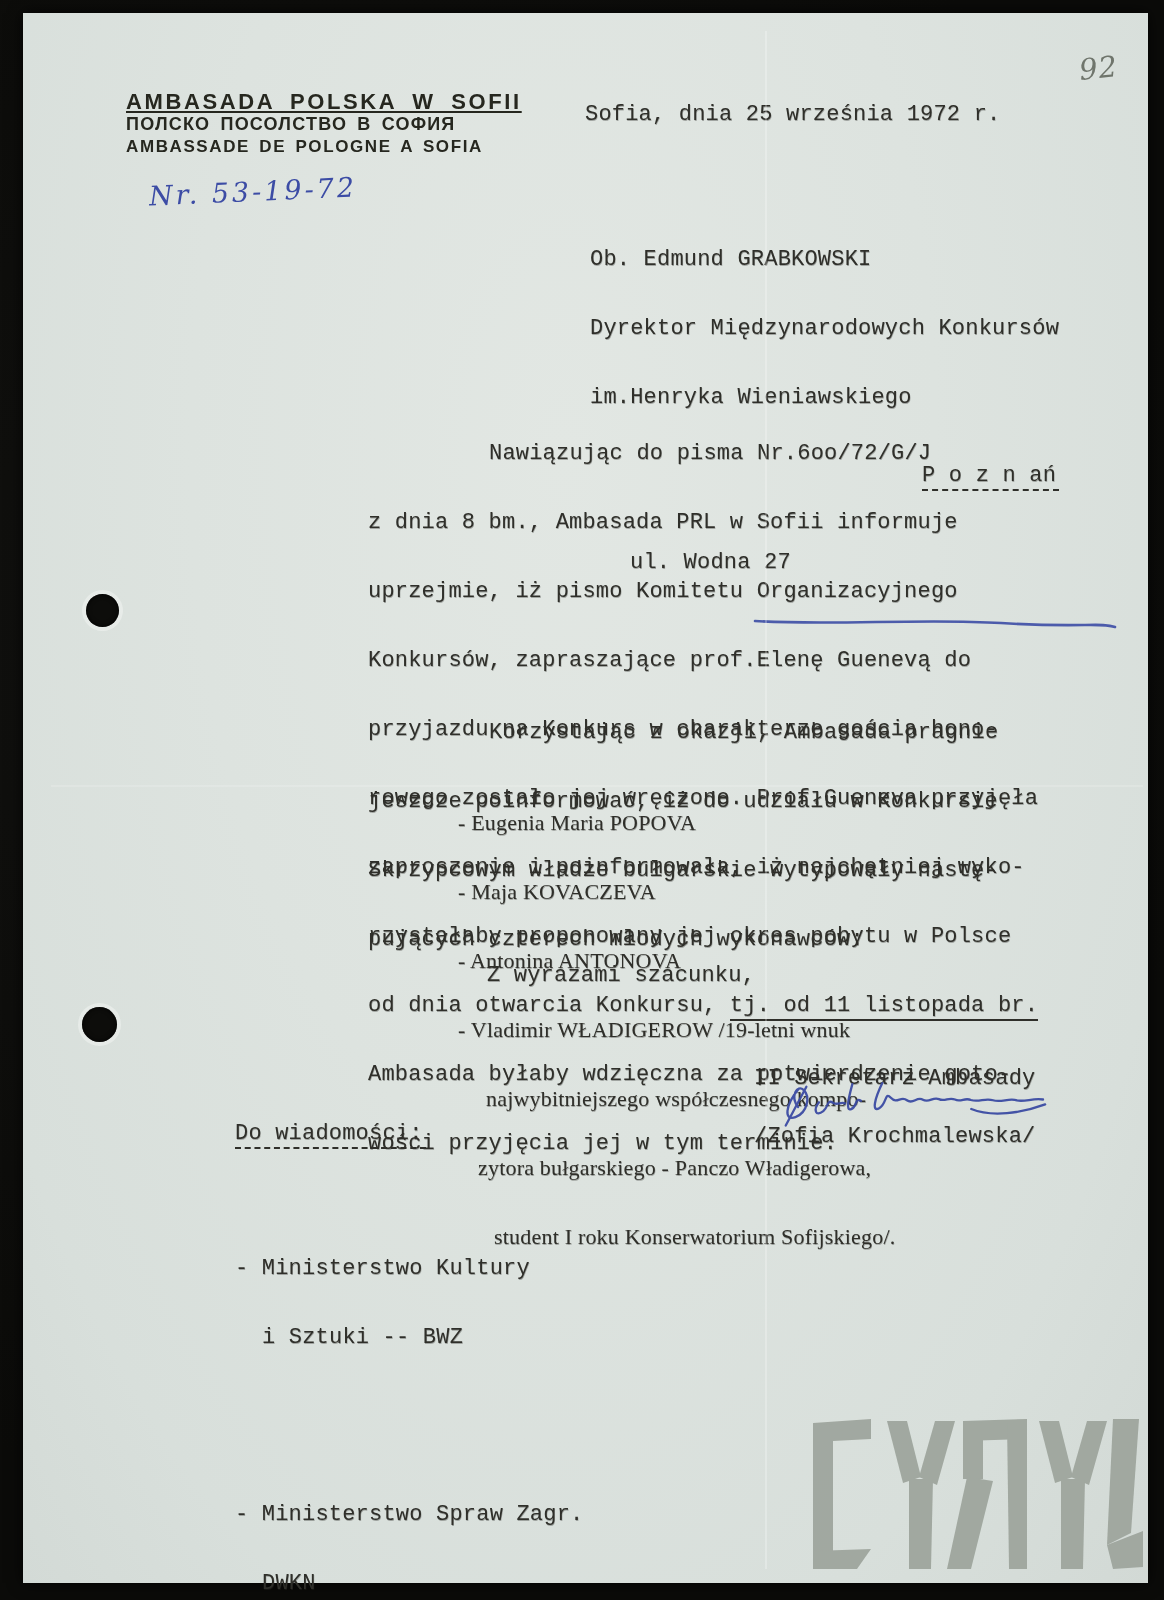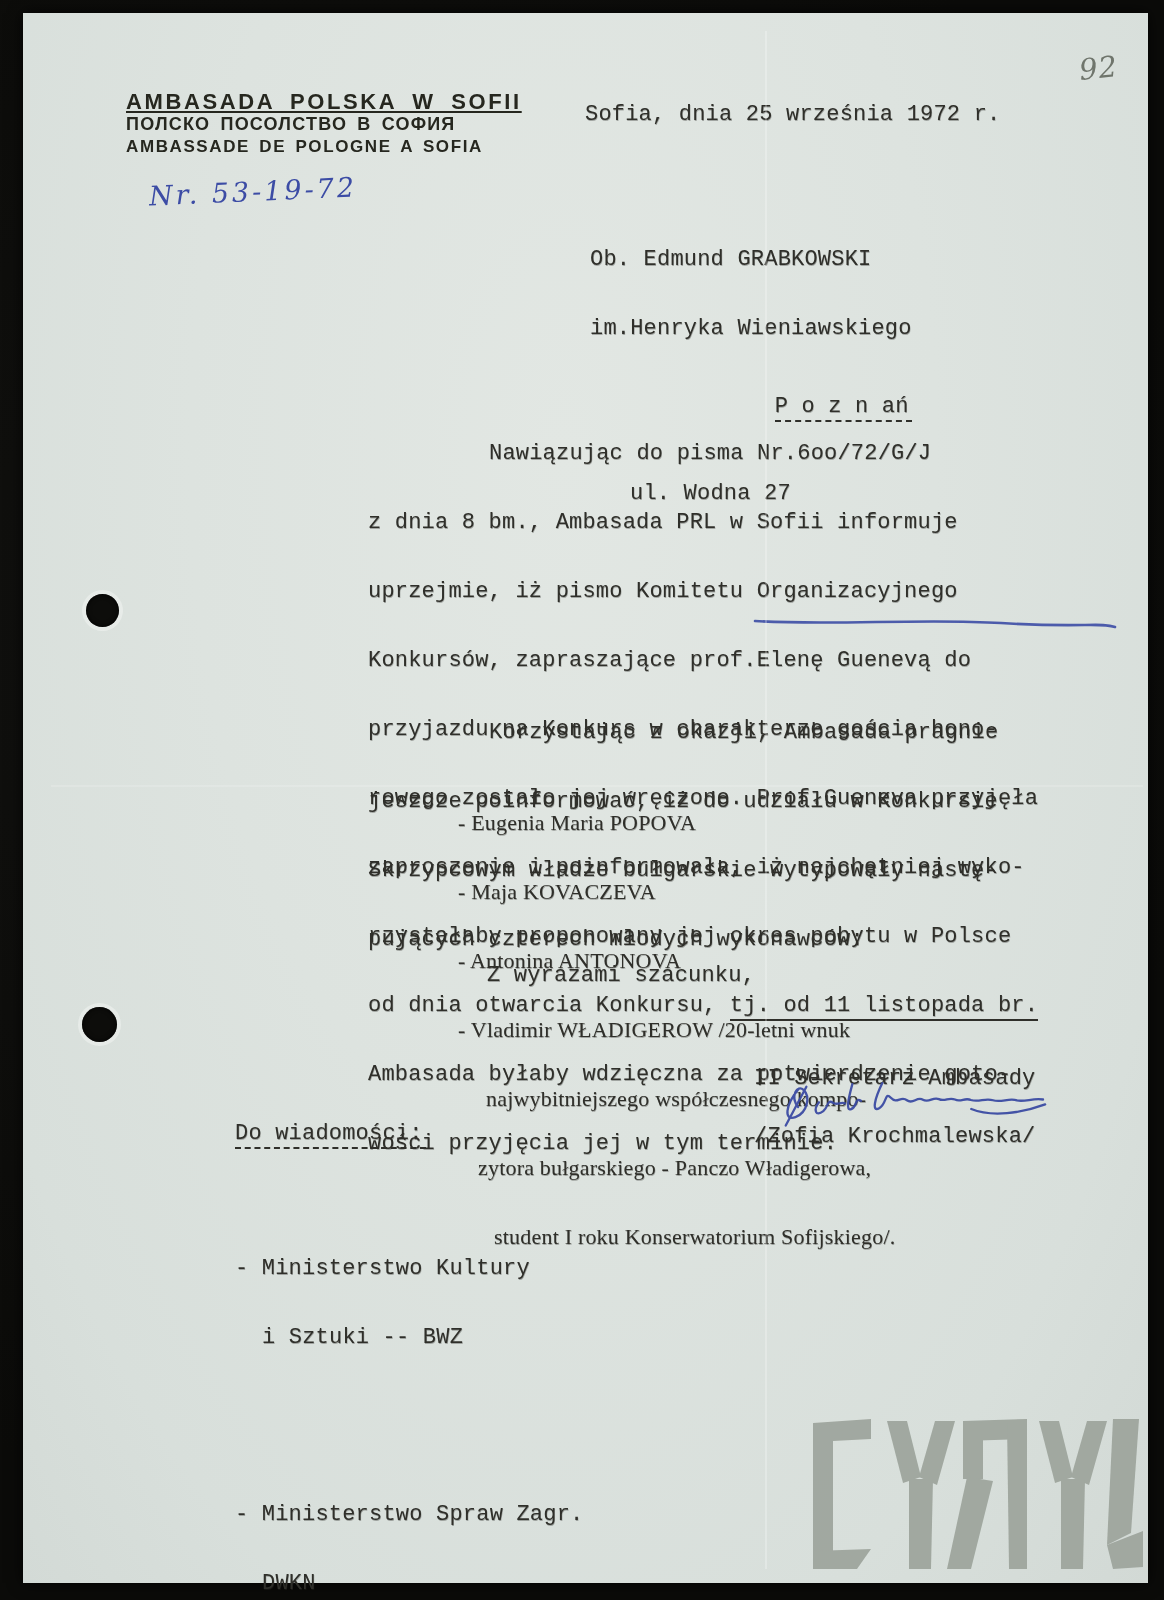--- a/index.html
+++ b/index.html
@@ -54,20 +54,21 @@
     </div>
 
     <div class="handblue refnum">Nr. 53-19-72</div>
 
     <div class="pagenum">92</div>
 
     <div class="tw" style="left:562px;top:90px;">Sofia, dnia 25 września 1972 r.</div>
 
     <div class="tw" style="left:567px;top:189px;">
       <div class="tline">Ob. Edmund GRABKOWSKI</div>
+      <div class="tline">Dyrektor Międzynarodowych Konkursów</div>
       <div class="tline">im.Henryka Wieniawskiego</div>
       <div class="tline" style="padding-left:40px;margin-top:9px;text-align:right;"><span class="u-dash">P o z n ań</span></div>
       <div class="tline" style="padding-left:40px;margin-top:14px;">ul. Wodna 27</div>
     </div>
 
     <div class="tw" style="left:345px;top:383px;">
       <div class="tline indent">Nawiązując do pisma Nr.6oo/72/G/J</div>
       <div class="tline">z dnia 8 bm., Ambasada PRL w Sofii informuje</div>
       <div class="tline">uprzejmie, iż pismo Komitetu Organizacyjnego</div>
       <div class="tline">Konkursów, zapraszające prof.Elenę Guenevą do</div>
@@ -88,21 +89,21 @@
       <div class="tline indent">Korzystając z okazji, Ambasada pragnie</div>
       <div class="tline">jeszcze poinformować, iż do udziału w Konkursie</div>
       <div class="tline">Skrzypcowym władze bułgarskie wytypowały nastę-</div>
       <div class="tline">pujących czterech młodych wykonawców:</div>
     </div>
 
     <div class="tw" style="left:435px;top:752px;font-family:Liberation Serif, serif;">
       <div class="tline">- Eugenia Maria POPOVA</div>
       <div class="tline">- Maja KOVACZEVA</div>
       <div class="tline">- Antonina ANTONOVA</div>
-      <div class="tline">- Vladimir WŁADIGEROW /20-letni wnuk</div>
+      <div class="tline">- Vladimir WŁADIGEROW /19-letni wnuk</div>
       <div class="tline wrap">najwybitniejszego współczesnego kompo-</div>
       <div class="tline wrap" style="padding-left:20px;">zytora bułgarskiego - Panczo Władigerowa,</div>
       <div class="tline wrap" style="padding-left:36px;">student I roku Konserwatorium Sofijskiego/.</div>
     </div>
 
     <div class="tw" style="left:464px;top:951px;">Z wyrazami szacunku,</div>
 
     <div class="tw" style="left:212px;top:1063px;">
       <div class="tline"><span class="u-dash">Do wiadomości:</span></div>
       <div class="cc-item">

